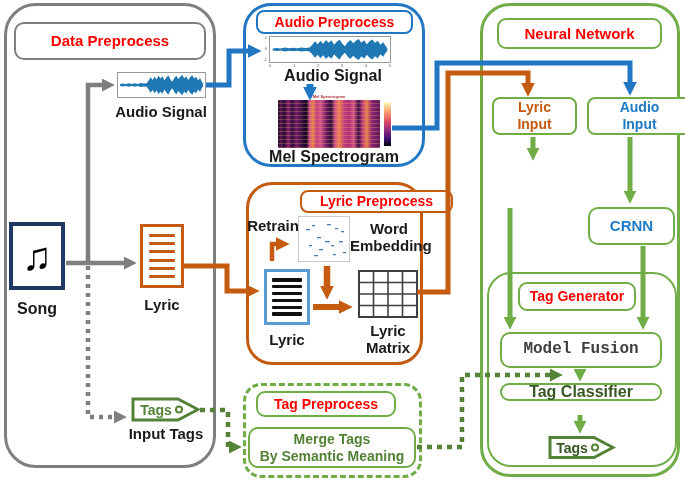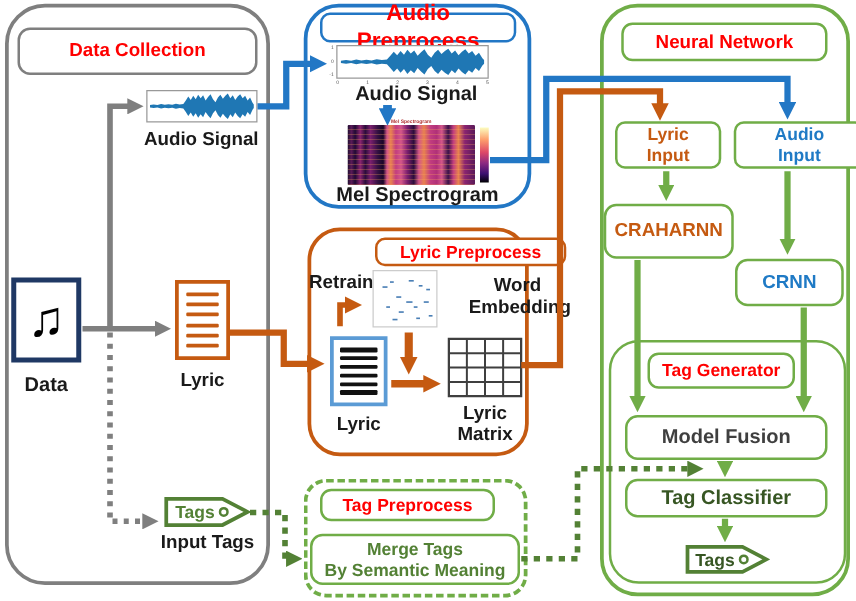--- a/index.html
+++ b/index.html
@@ -42,34 +42,34 @@
     background:linear-gradient(180deg,#fcfdbf 0%,#fe9f6d 22%,#de4968 45%,#8c2981 65%,#3b0f70 84%,#000004 100%);}
   .microtitle{position:absolute;z-index:3;font-size:4px;color:#b03030;text-align:center;font-weight:bold;line-height:1;}
 </style>
 </head>
 <body>
 
 <div id="stage">
 
   <div class="panel gray-b3" style="left:4px;top:3px;width:212px;height:465px;border-radius:32px;"></div>
   <div class="box gray-b2 red" style="left:14px;top:22px;width:192px;height:38px;border-radius:10px;font-size:15px;">
-    <span>Data Collection</span>
+    <span>Data Preprocess</span>
   </div>
 
   <div class="plotframe" style="left:117px;top:72px;width:89px;height:26px;">
     <svg width="87" height="24" viewBox="0 0 88 26" preserveAspectRatio="none">
       <polygon fill="#1F77B4" points="2,12 5,11.5 8,12 11,11 14,11.8 17,11.2 20,11.8 23,10.8 26,11.5 29,11 31,8 33,4.5 35,7.5 37,4 39,7 41,3 43,6 45,3.5 47,8 49,5 51,2.5 53,7 55,9.5 57,5.5 59,3 61,6.5 63,4 65,2 67,6 69,3.5 71,7.5 73,4.5 75,2.5 77,6 79,4 81,8 83,5.5 85,10 86,11.5 86,14.5 85,16 83,20.5 81,18 79,22 77,20 75,23.5 73,21.5 71,18.5 69,22.5 67,20 65,24 63,22 61,19.5 59,23 57,20.5 55,16.5 53,19 51,23.5 49,21 47,18 45,22.5 43,20 41,23 39,19 37,22 35,18.5 33,21.5 31,18 29,15 26,14.5 23,15.2 20,14.2 17,14.8 14,14.2 11,15 8,14 5,14.5 2,14"></polygon>
     </svg>
   </div>
   <div class="lbl" style="left:105px;top:103px;width:112px;font-size:15px;">Audio Signal</div>
 
   <div class="box" style="left:9px;top:222px;width:56px;height:68px;border:4px solid #1F3864;font-size:40px;color:#000;">
     <span>♫</span>
   </div>
-  <div class="lbl" style="left:9px;top:300px;width:56px;font-size:16px;">Data</div>
+  <div class="lbl" style="left:9px;top:300px;width:56px;font-size:16px;">Song</div>
 
   <div class="box orange-b3" style="left:140px;top:224px;width:44px;height:64px;">
     <div class="bars">
       <i style="background:#C55A11;"></i>
         <i style="background:#C55A11;"></i>
         <i style="background:#C55A11;"></i>
       <i style="background:#C55A11;"></i>
         <i style="background:#C55A11;"></i>
         <i style="background:#C55A11;"></i>
     </div>
@@ -77,21 +77,21 @@
   <div class="lbl" style="left:134px;top:296px;width:56px;font-size:15px;">Lyric</div>
 
   <svg class="abs" style="left:131px;top:395px;z-index:2;" width="70" height="29" viewBox="0 0 70 29">
     <polygon points="2,4 47,4 67,14.5 47,25 2,25" fill="#fff" stroke="#538135" stroke-width="3"></polygon>
     <circle cx="48" cy="14.5" r="3" fill="#fff" stroke="#538135" stroke-width="2"></circle>
     <text x="25" y="19.5" text-anchor="middle" font-size="14" font-weight="bold" fill="#538135">Tags</text>
   </svg>
   <div class="lbl" style="left:116px;top:425px;width:100px;font-size:15px;">Input Tags</div>
 
   <div class="panel blue-b3" style="left:243px;top:3px;width:182px;height:164px;border-radius:28px;"></div>
-  <div class="box blue-b2 red" style="left:256px;top:10px;width:157px;height:24px;border-radius:8px;font-size:18px;">
+  <div class="box blue-b2 red" style="left:256px;top:10px;width:157px;height:24px;border-radius:8px;font-size:14px;">
     <span>Audio Preprocess</span>
   </div>
 
   <div class="abs tick" style="left:260px;top:36px;height:26px;display:flex;flex-direction:column;justify-content:space-between;text-align:right;width:7px;z-index:2;">
     <span>1</span>
     <span>0</span>
     <span>-1</span>
   </div>
   <div class="plotframe" style="left:269px;top:36px;width:122px;height:27px;">
     <svg width="120" height="25" viewBox="0 0 88 26" preserveAspectRatio="none">
@@ -132,21 +132,21 @@
           <rect x="20" y="32" width="4" height="1.3"></rect>
         <rect x="32" y="28" width="3" height="1.3"></rect>
           <rect x="40" y="24" width="4" height="1.3"></rect>
         <rect x="42" y="14" width="3" height="1.3"></rect>
           <rect x="15" y="38" width="4" height="1.3"></rect>
         <rect x="34" y="37" width="3" height="1.3"></rect>
           <rect x="44" y="35" width="3" height="1.3"></rect>
       </g>
     </svg>
   </div>
-  <div class="lbl pre" style="left:350px;top:220px;width:78px;font-size:15px;margin-left:25px;">Word
+  <div class="lbl pre" style="left:350px;top:220px;width:78px;font-size:15px;">Word
 Embedding</div>
 
   <div class="box" style="left:264px;top:269px;width:46px;height:56px;border:3px solid #5B9BD5;">
     <div class="bars" style="padding:6px 5px;">
       <i style="background:#111;height:3.5px;"></i>
         <i style="background:#111;height:3.5px;"></i>
       <i style="background:#111;height:3.5px;"></i>
         <i style="background:#111;height:3.5px;"></i>
       <i style="background:#111;height:3.5px;"></i>
         <i style="background:#111;height:3.5px;"></i>
@@ -183,35 +183,32 @@
   </div>
 
   <div class="box green-b2 orange-t pre" style="left:492px;top:97px;width:85px;height:38px;border-radius:8px;font-size:14px;">
     <span class="pre">Lyric
 Input</span>
   </div>
   <div class="box green-b2 blue-t pre" style="left:587px;top:97px;width:105px;height:38px;border-radius:8px;font-size:14px;">
     <span class="pre">Audio
 Input</span>
   </div>
-  <div class="box green-b2 orange-t" style="left:483px;top:163px;width:104px;height:44px;border-radius:10px;font-size:15px;">
-    <span>CRAHARNN</span>
-  </div>
   <div class="box green-b2 blue-t" style="left:588px;top:207px;width:87px;height:38px;border-radius:10px;font-size:15px;">
     <span>CRNN</span>
   </div>
 
   <div class="panel green-b2" style="left:487px;top:272px;width:190px;height:195px;border-radius:24px;"></div>
   <div class="box green-b2 red" style="left:518px;top:282px;width:118px;height:29px;border-radius:9px;font-size:14px;text-align:right;">
     <span>Tag Generator</span>
   </div>
-  <div class="box green-b2" style="left:500px;top:332px;width:162px;height:36px;border-radius:10px;font-size:16px;color:#3f3f3f;">
+  <div class="box green-b2" style="left:500px;top:332px;width:162px;height:36px;border-radius:10px;font-size:16px;color:#3f3f3f;font-family:Liberation Mono, monospace;">
     <span>Model Fusion</span>
   </div>
-  <div class="box green-b2 dgreen-t" style="left:500px;top:383px;width:162px;height:31px;border-radius:10px;font-size:16px;">
+  <div class="box green-b2 dgreen-t" style="left:500px;top:383px;width:162px;height:18px;border-radius:10px;font-size:16px;">
     <span>Tag Classifier</span>
   </div>
   <svg class="abs" style="left:548px;top:434px;z-index:2;" width="68" height="27" viewBox="0 0 68 27">
     <polygon points="2,3.5 46,3.5 65,13.5 46,23.5 2,23.5" fill="#fff" stroke="#538135" stroke-width="3"></polygon>
     <circle cx="47" cy="13.5" r="3" fill="#fff" stroke="#538135" stroke-width="2"></circle>
     <text x="24" y="18.5" text-anchor="middle" font-size="14" font-weight="bold" fill="#375623">Tags</text>
   </svg>
 
   <svg id="overlay" width="685" height="481" viewBox="0 0 685 481">
     <defs>

